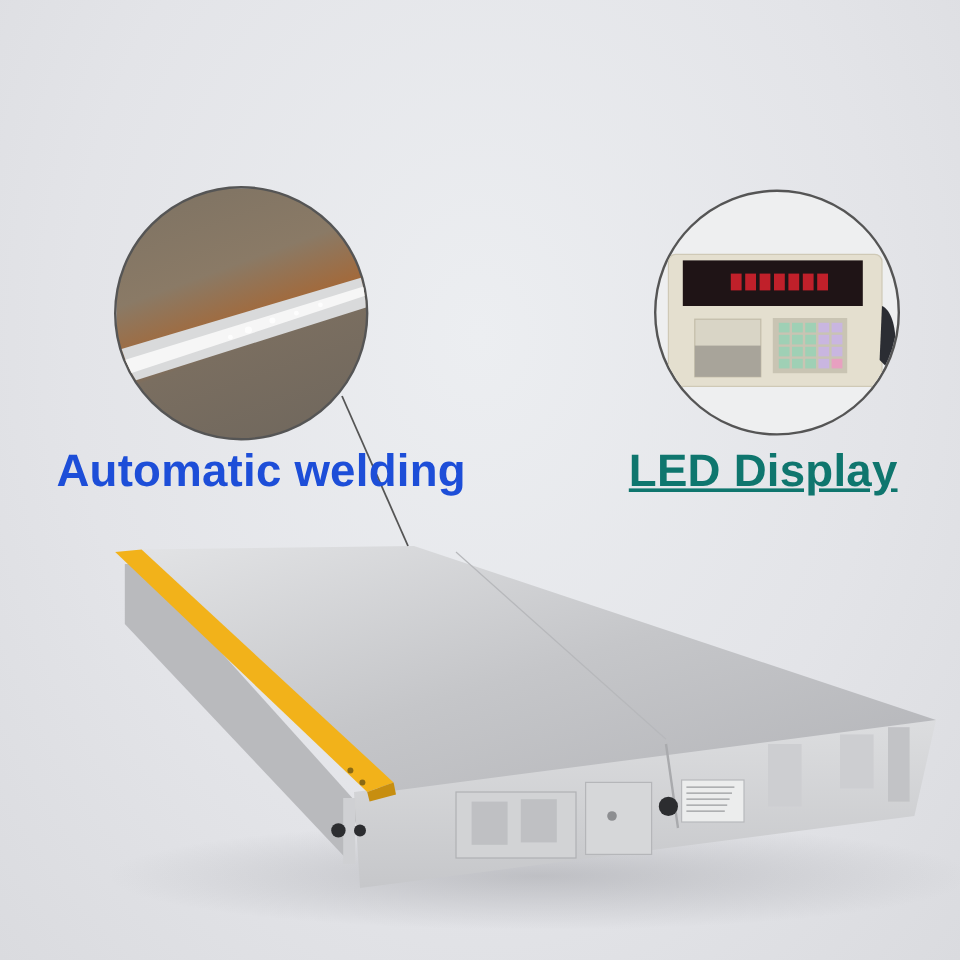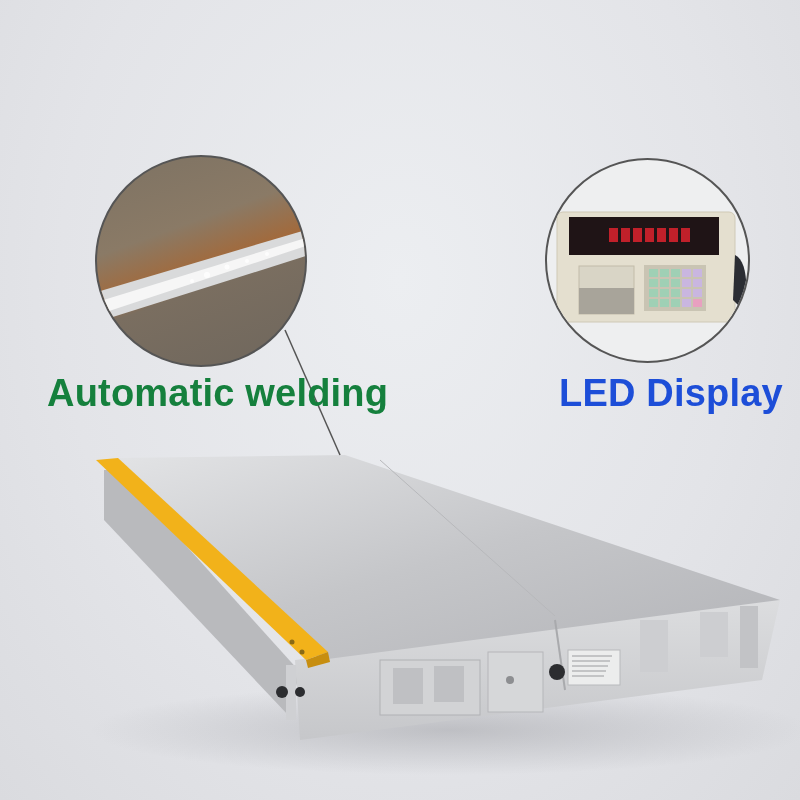--- a/index.html
+++ b/index.html
@@ -125,14 +125,14 @@
       <rect x="102" y="139" width="9" height="8" fill="#9fd0b5"></rect>
         <rect x="113" y="139" width="9" height="8" fill="#9fd0b5"></rect>
       <rect x="124" y="139" width="9" height="8" fill="#9fd0b5"></rect>
         <rect x="135" y="139" width="9" height="8" fill="#c9b6e0"></rect>
       <rect x="146" y="139" width="9" height="8" fill="#e8a0c0"></rect>
     </g>
     <path d="M188,95 C200,100 202,130 196,150 L186,140 Z" fill="#2b2d33"></path>
   </svg>
 </div>
 
-<div class="caption" style="left:47px;top:372px;color:#15803d;">Automatic welding</div>
-<div class="caption" style="left:559px;top:372px;color:#1d4ed8;">LED Display</div>
+<div class="caption" style="left:47px;top:372px;color:#1d4ed8;">Automatic welding</div>
+<div class="caption" style="left:524px;top:372px;color:#0f766e;text-decoration:underline;">LED Display</div>
 
 </body></html>

